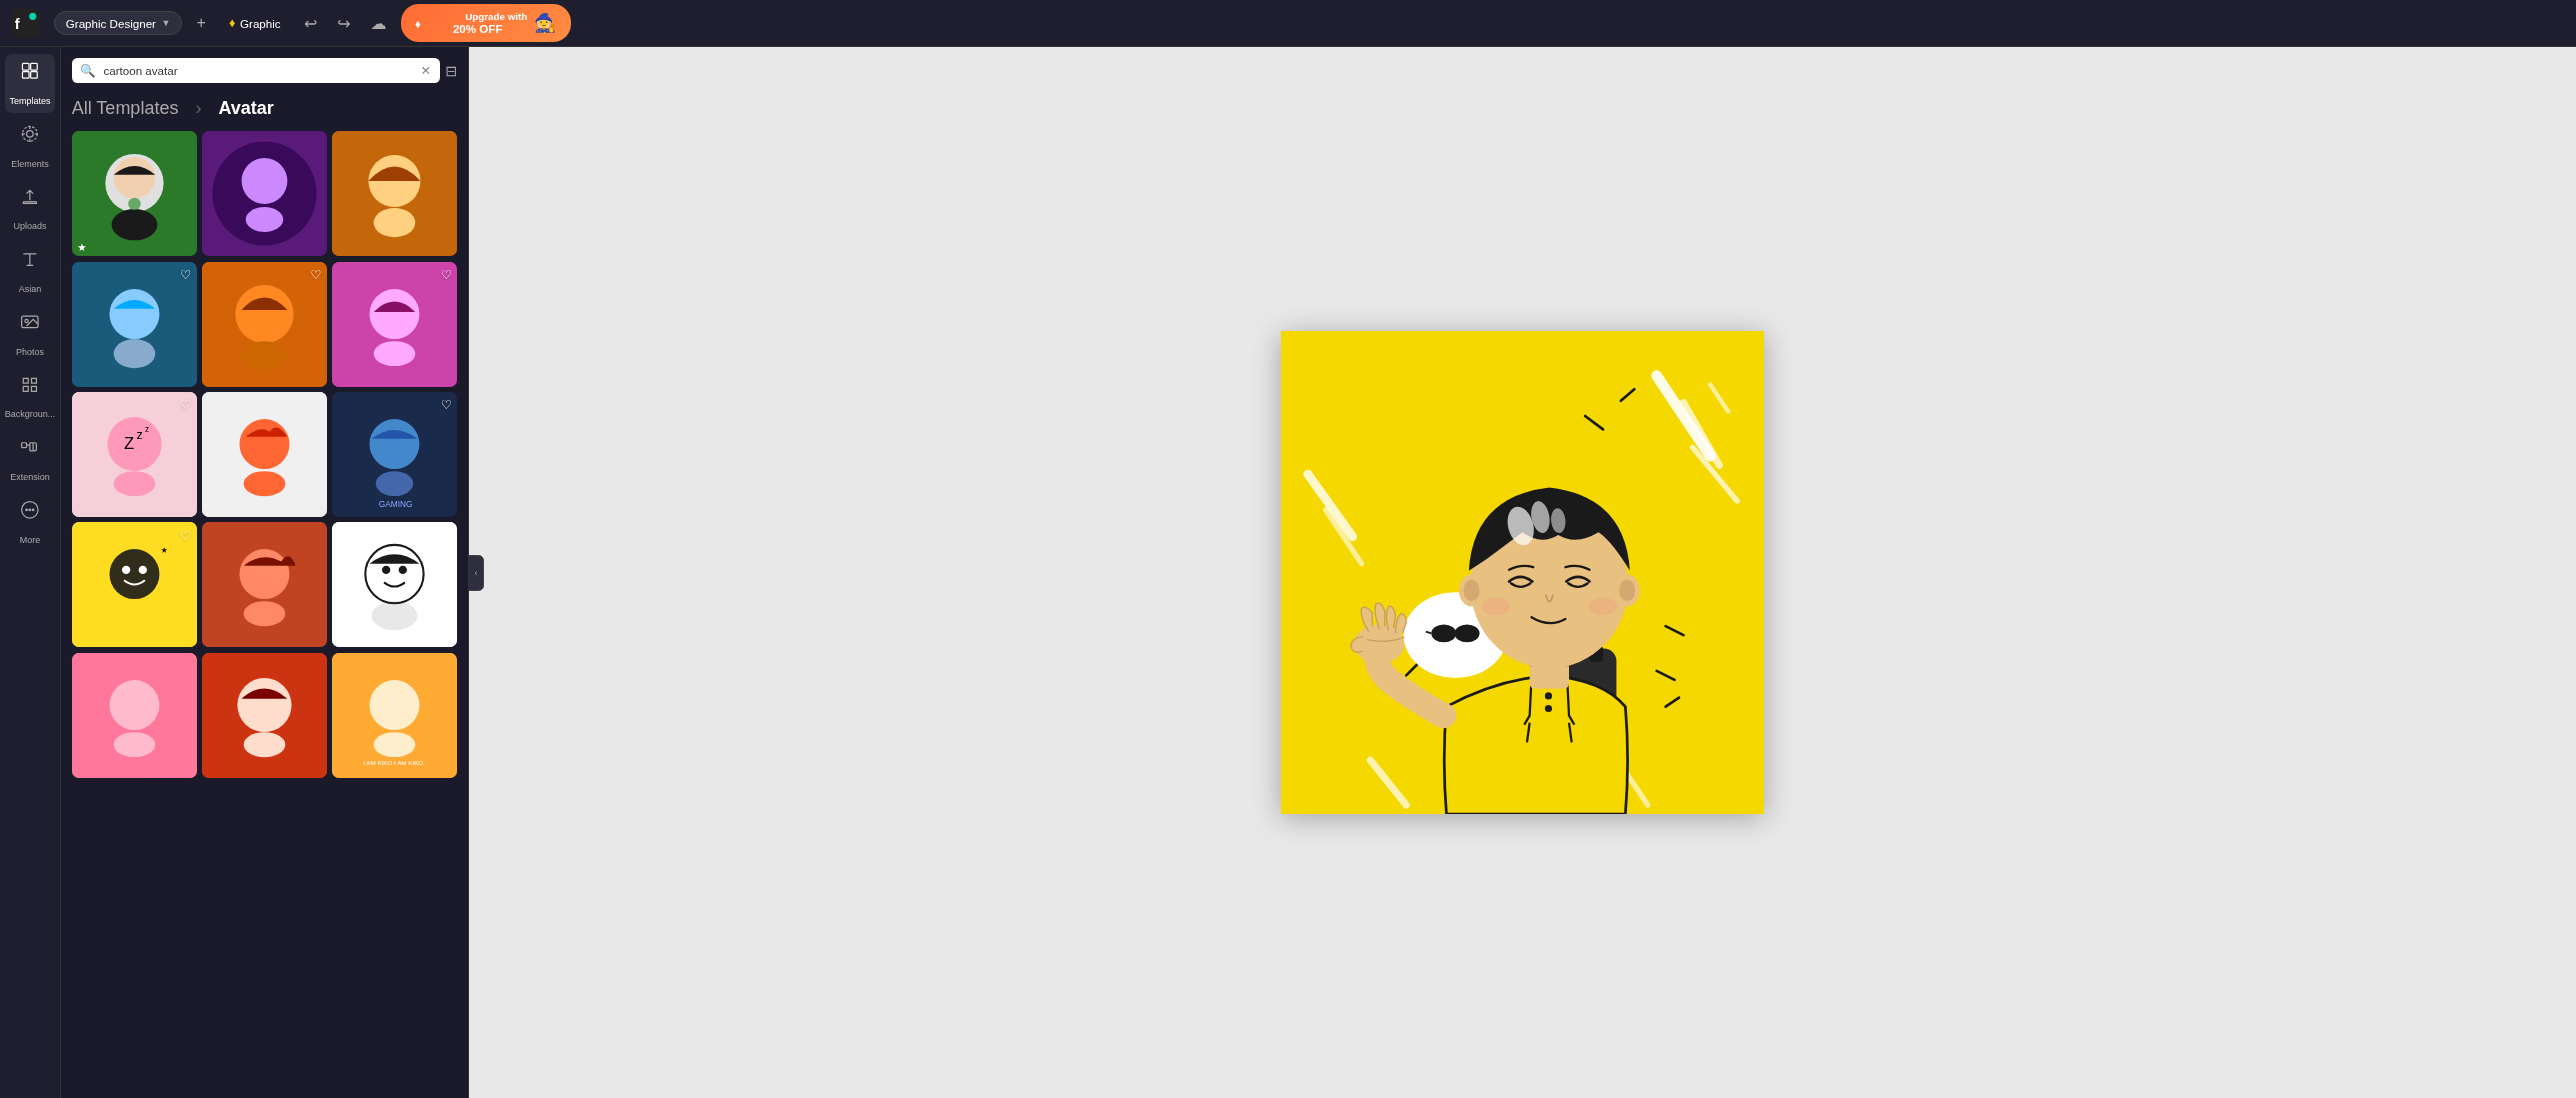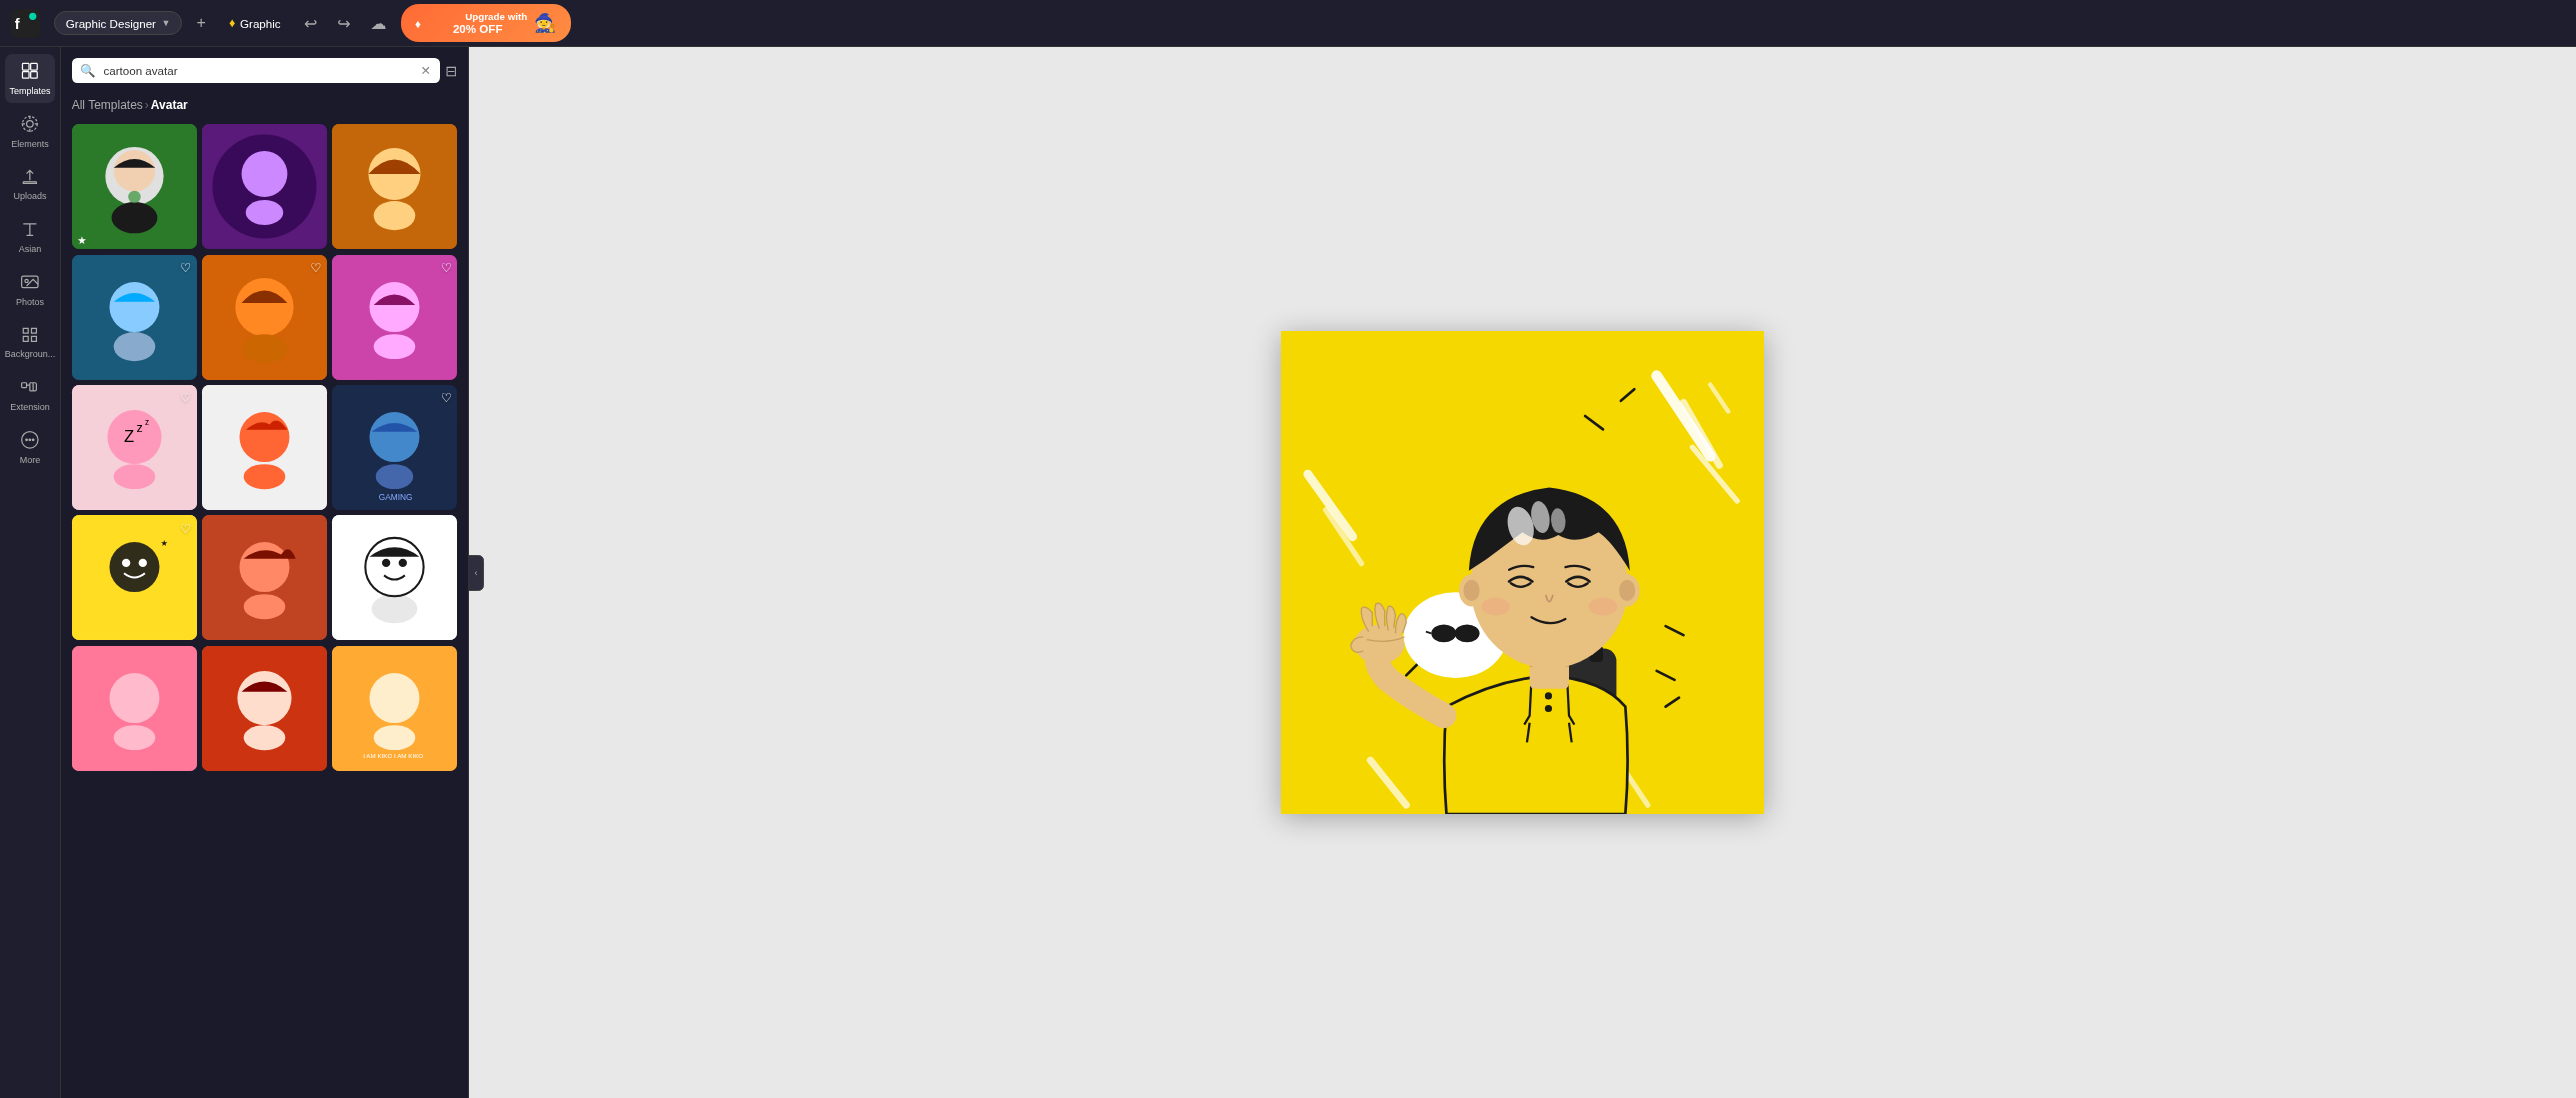--- a/index.html
+++ b/index.html
@@ -102,21 +102,21 @@
       display: flex;
       flex-direction: column;
       align-items: center;
       justify-content: center;
       width: 50px;
       padding: 7.2px 3.6px;
       border-radius: 7.2px;
       cursor: pointer;
       color: #aaa;
       font-size: 9px;
-      gap: 5px;
+      gap: 15px;
     }
     .sidebar-item.active { background: #2e2e3e; color: white; }
     .sidebar-item svg { width: 19.7px; height: 19.7px; }
 
     
     #templates-panel {
       width: 408px;
       background: #1a1a2a;
       display: flex;
       flex-direction: column;
@@ -148,23 +148,23 @@
       background: none;
       border: none;
       color: #aaa;
       font-size: 14.3px;
       cursor: pointer;
       margin-left: 5.4px;
     }
     .breadcrumb {
       display: flex;
       align-items: flex-end;
-      gap: 2px;
+      gap: 17px;
       padding: 3.6px 10.7px 9px;
-      font-size: 12px;
+      font-size: 18px;
       color: #aaa;
     }
     .breadcrumb .link { cursor: pointer; color: #aaa; }
     .breadcrumb .separator { color: #666; }
     .breadcrumb .current { color: white; font-weight: 700; }
 
     
     #template-grid {
       flex: 1;
       overflow-y: auto;

